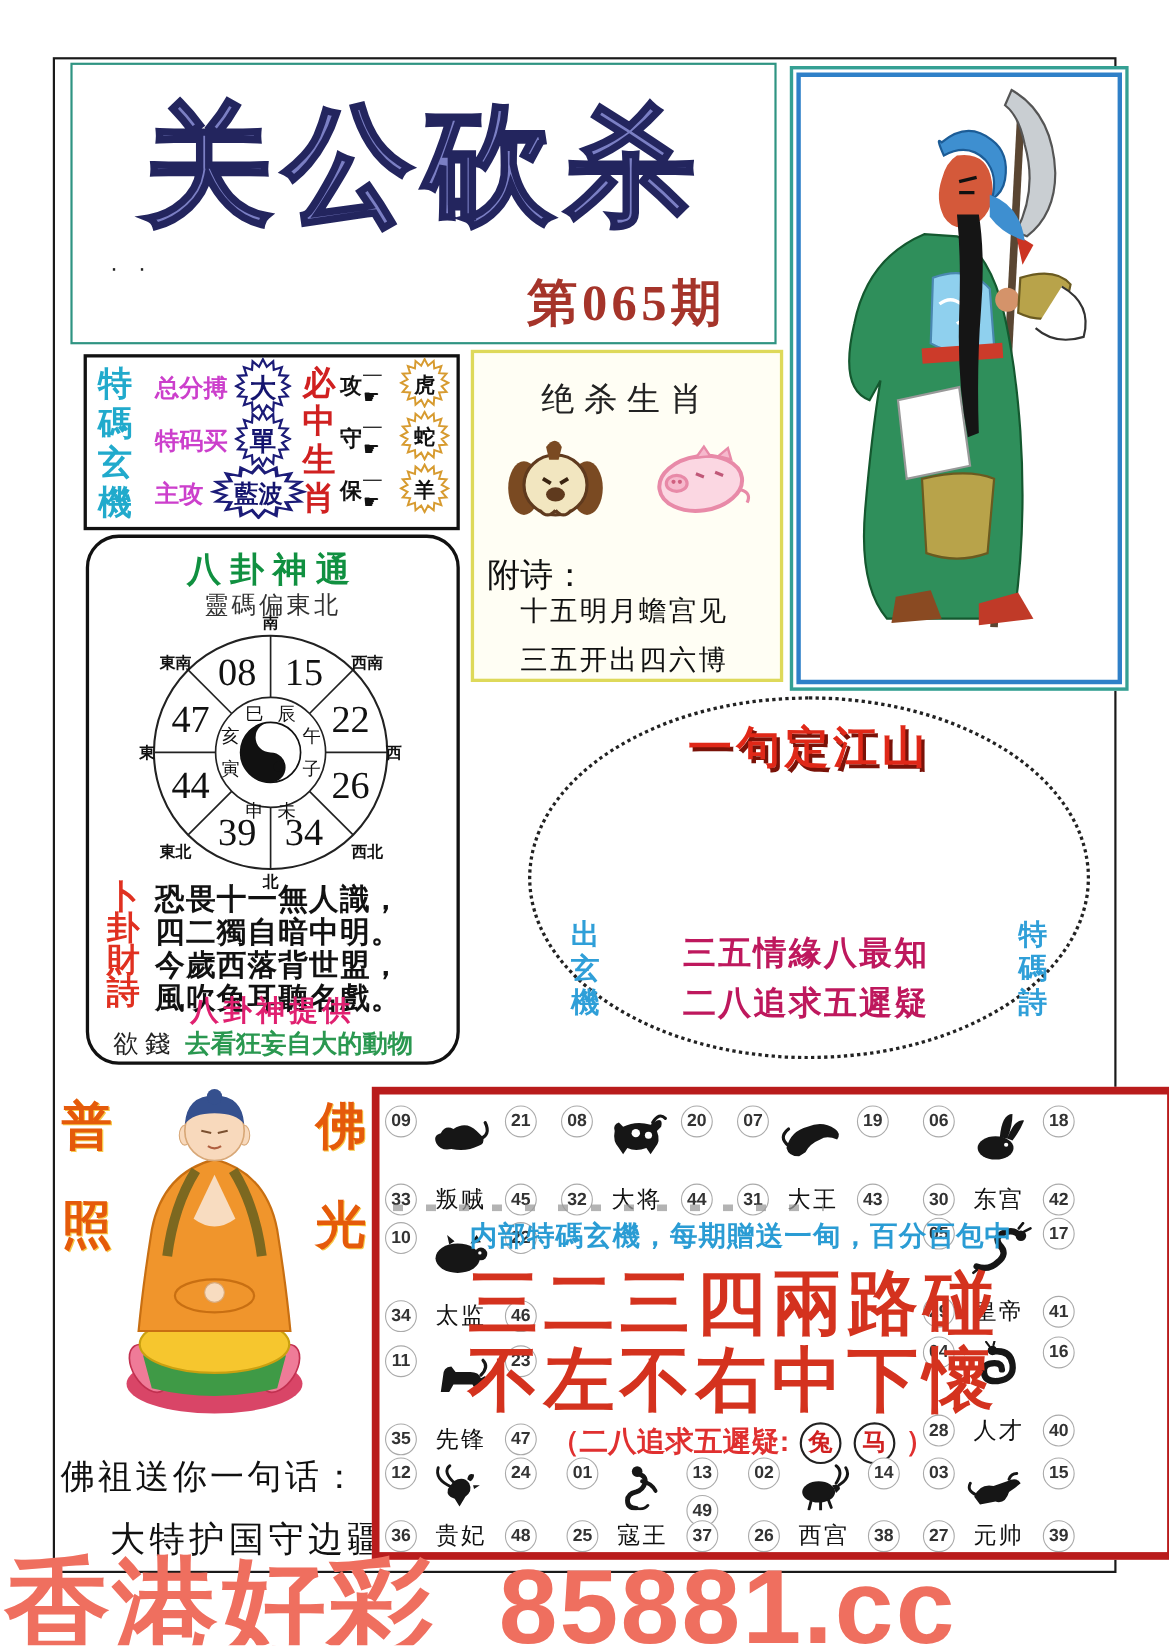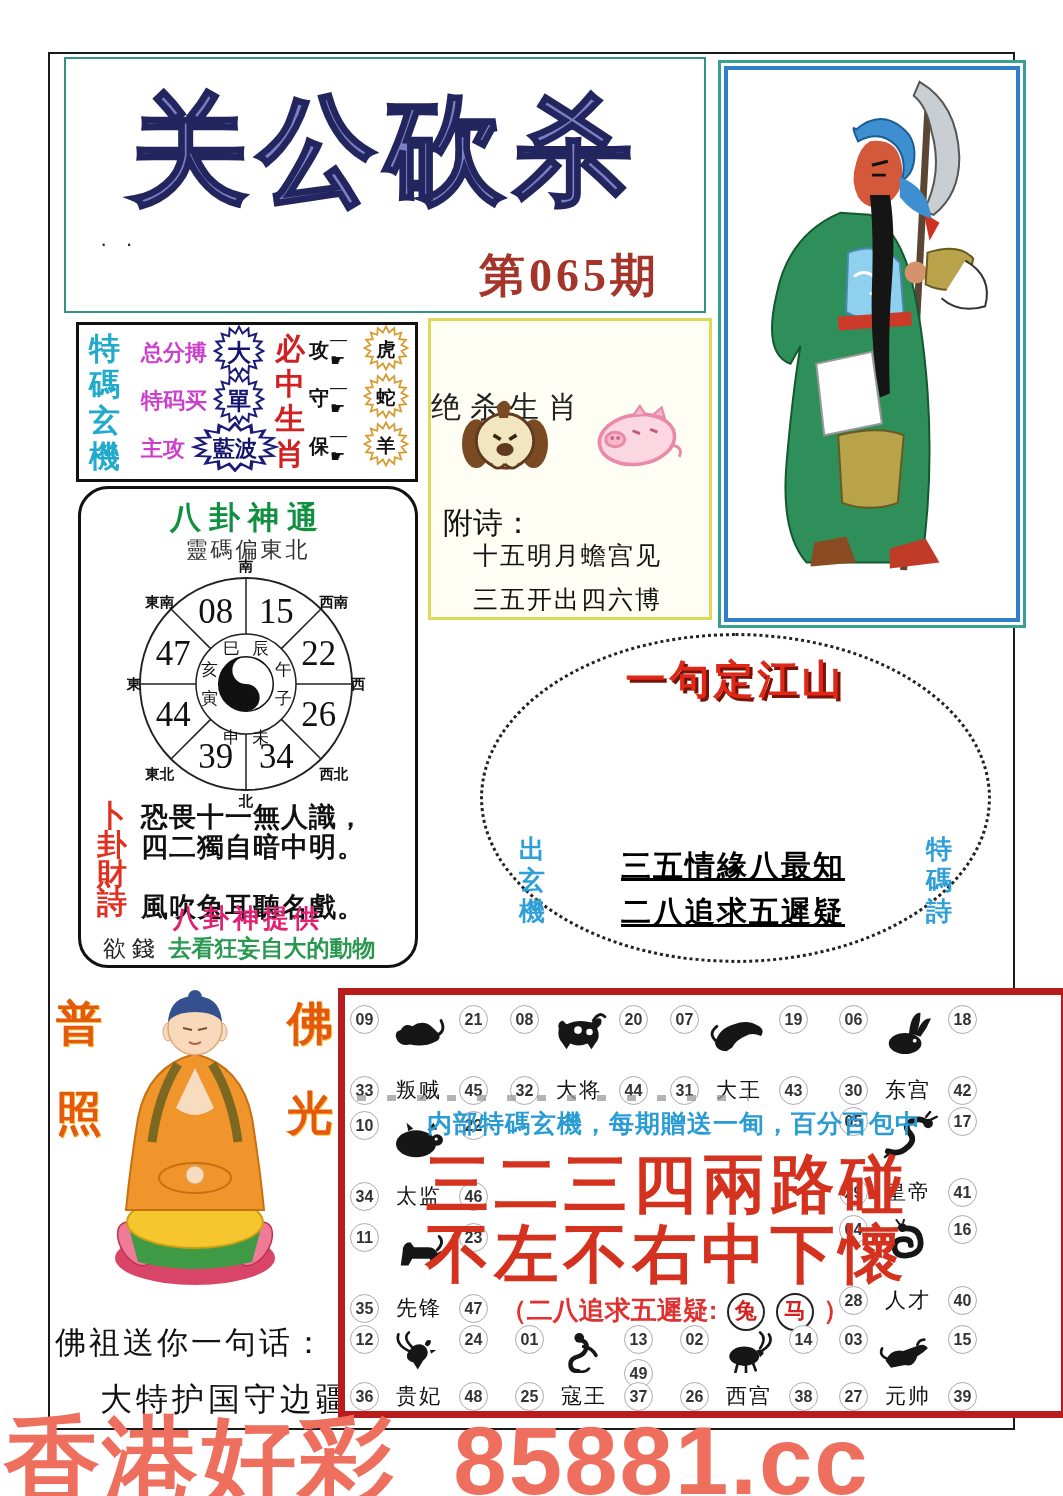--- a/index.html
+++ b/index.html
@@ -34,22 +34,22 @@
   .star-orange{fill:#fff;stroke:#d79b30;stroke-width:2.5px;}
   #bizhong{left:196px;top:6px;}
   #bizhong span{font-size:30px;line-height:35px;font-weight:bold;color:#d02020;
     font-family:"Liberation Serif",serif;}
   .pick-row{position:absolute;left:230px;width:100px;height:46px;display:flex;align-items:center;}
   .pick-row .lbl{font-size:20px;font-weight:bold;color:#111;}
   .pick-row .ptr{font-size:17px;color:#111;margin:0 1px;}
   .pick-row .ch{color:#111;}
   
   #juesha-box{left:428px;top:318px;width:278px;height:296px;border:3px solid #ded95a;background:#fffef4;}
-  #juesha-title{left:0;top:22px;width:100%;text-align:left;font-size:30px;letter-spacing:9px;
-    color:#222;font-family:"Liberation Serif",serif;margin-top:44px;}
+  #juesha-title{left:0;top:22px;width:100%;text-align:center;font-size:30px;letter-spacing:9px;
+    color:#222;font-family:"Liberation Serif",serif;}
   #fushi-label{left:12px;top:182px;font-size:30px;color:#111;font-family:"Liberation Serif",serif;}
   .fushi-line{position:absolute;left:42px;font-size:25px;color:#111;letter-spacing:2px;
     font-family:"Liberation Serif",serif;}
   
   #bagua-box{left:78px;top:486px;width:334px;height:476px;border:3px solid #111;border-radius:30px;background:#fff;}
   #bagua-title{left:0;top:8px;width:100%;text-align:center;font-size:31px;font-weight:bold;
     color:#109040;letter-spacing:8px;font-family:"Liberation Serif",serif;}
   #bagua-sub{left:0;top:46px;width:100%;text-align:center;font-size:22px;color:#333;
     letter-spacing:3px;font-family:"Liberation Serif",serif;}
   #compass{left:12px;top:70px;}
@@ -67,21 +67,21 @@
   #oval{left:480px;top:633px;width:505px;height:324px;border:3px dotted #222;border-radius:50%;background:#fff;}
   #oval-title{left:0;top:16px;width:100%;text-align:center;font-size:40px;font-weight:bold;color:#e02818;
     letter-spacing:4px;text-shadow:3px 3px 0 #7a1208;font-family:"Liberation Sans",sans-serif;}
   #oval-sentence{left:0;top:92px;width:100%;text-align:center;font-size:44px;font-weight:bold;color:#cc2314;
     letter-spacing:7px;font-family:"Liberation Serif",serif;}
   #oval-left{left:36px;top:198px;}
   #oval-right{right:36px;top:198px;}
   #oval-left span,#oval-right span{font-size:26px;line-height:31px;font-weight:bold;color:#2f9fd8;
     font-family:"Liberation Serif",serif;}
   .oval-line{position:absolute;left:90px;width:320px;text-align:center;font-size:30px;font-weight:bold;
-    color:#000000;font-family:"Liberation Serif",serif;letter-spacing:2px;white-space:nowrap;text-decoration:underline;}
+    color:#be185d;font-family:"Liberation Serif",serif;letter-spacing:2px;white-space:nowrap;}
   
   #buddha-area{left:50px;top:985px;width:285px;height:330px;}
   .corner-ch{position:absolute;font-size:46px;font-weight:bold;color:#e55a0a;
     font-family:"Liberation Serif",serif;text-shadow:1px 1px 0 #f7c948;}
   #buddha-svg{left:40px;top:0;}
   #buddha-line1{left:55px;top:1322px;font-size:31px;color:#111;font-family:"Liberation Serif",serif;letter-spacing:3px;}
   #buddha-line2{left:100px;top:1378px;font-size:32px;color:#111;font-family:"Liberation Serif",serif;letter-spacing:4px;}
   
   #green-box{left:338px;top:988px;width:730px;height:430px;border:7px solid #b91c1c;background:#fff;box-sizing:border-box;}
   .cell{position:absolute;width:138px;height:100px;}
@@ -304,20 +304,21 @@
       </g>
     </svg>
     <div class="abs vstack" id="bagua-poem-title">
       <span>卜</span>
       <span>卦</span>
       <span>財</span>
       <span>詩</span>
     </div>
     <div class="bagua-line" style="top:310px">恐畏十一無人識，</div>
     <div class="bagua-line" style="top:340px">四二獨自暗中明。</div>
+    <div class="bagua-line" style="top:370px">今歲西落背世盟，</div>
     <div class="bagua-line" style="top:400px">風吹兔耳聽名戲。</div>
     <div class="abs" id="provider">八卦神提供</div>
     <div class="abs" id="yuqian">
       <span>欲 錢</span>
       <span class="hint">去看狂妄自大的動物</span>
     </div>
   </div>
 
   <div class="abs" id="oval">
     <div class="abs" id="oval-title">一句定江山</div>

